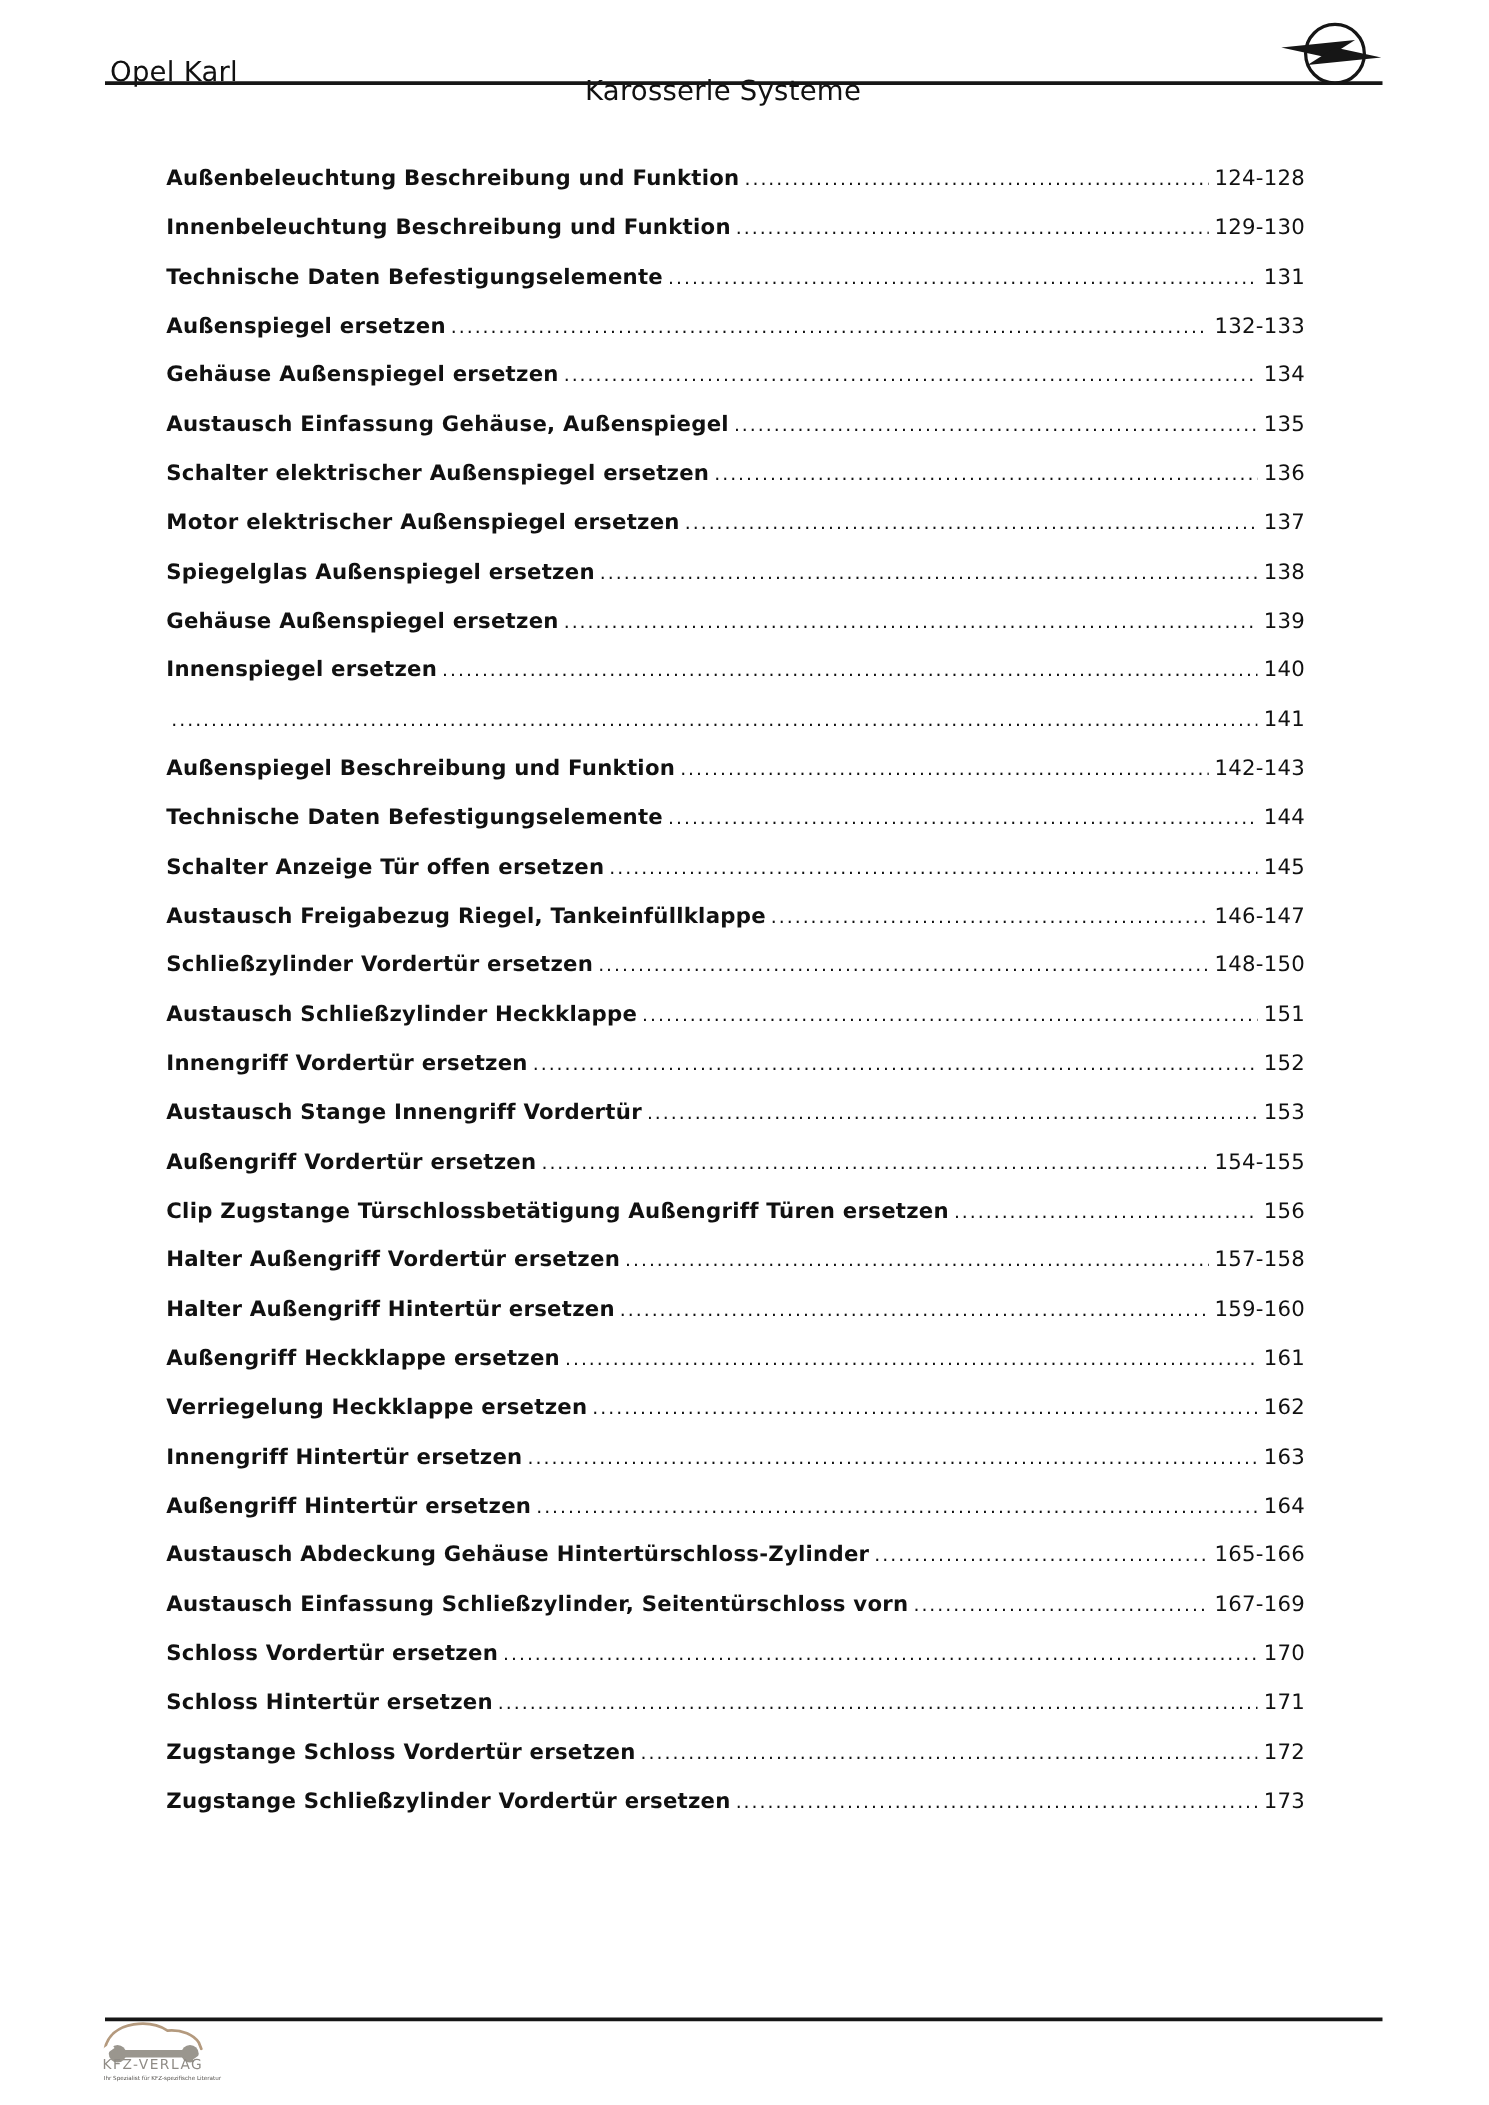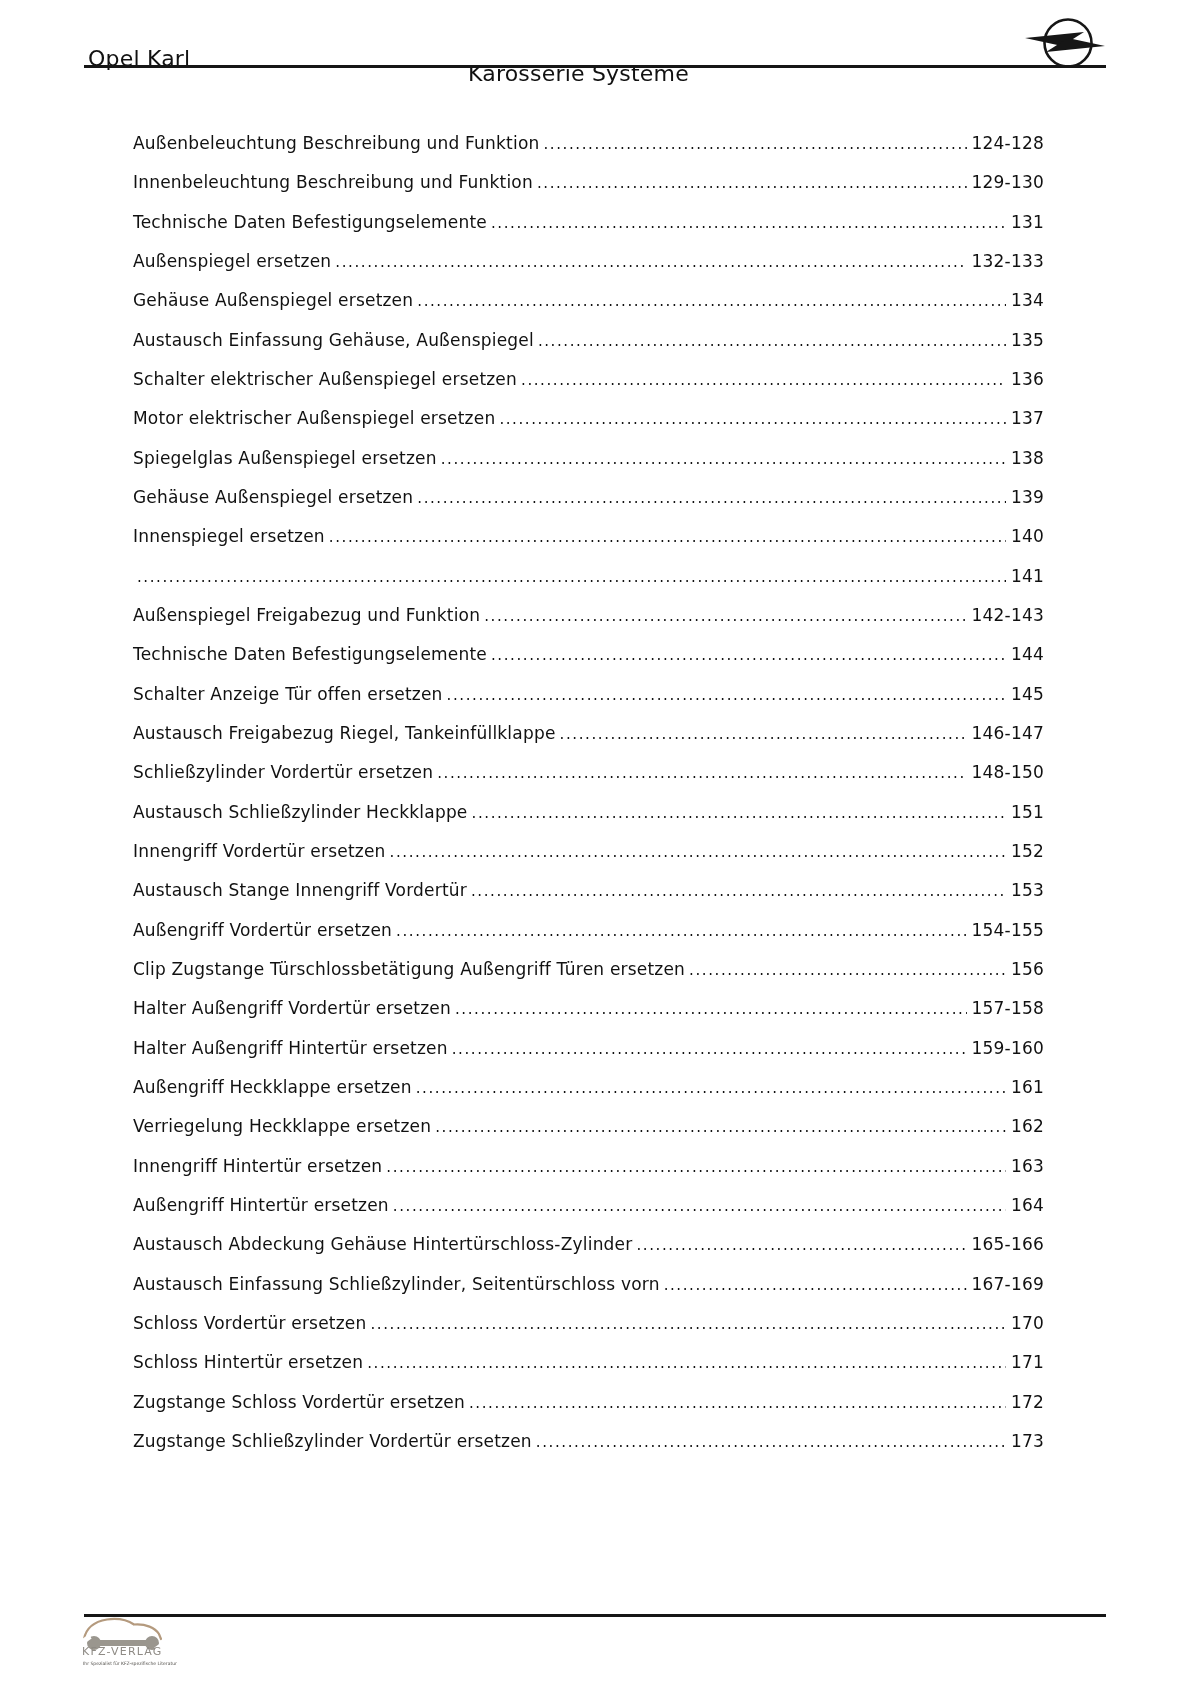--- a/index.html
+++ b/index.html
@@ -14,21 +14,21 @@
   .hdr-text { font-size:22px; letter-spacing:0.2px; white-space:nowrap; }
   #header-rule { left:84px; top:65px; width:1022px; height:3px; background:#161616; }
 
   
   #toc { left:133px; top:124px; width:911px; }
   .toc-row {
     display:flex; align-items:baseline;
     height:39.34px; padding-top:9px; box-sizing:border-box;
     font-size:17px; letter-spacing:0.2px;
   }
-  .toc-title { white-space:nowrap; }
+  .toc-title { white-space:nowrap;font-weight:bold; }
   .toc-leader {
     flex:1 1 auto; overflow:hidden; white-space:nowrap;
     margin:0 5px 0 4px; font-size:15px; letter-spacing:1.6px; color:#111;
   }
   .toc-pages { white-space:nowrap; }
 
   
   #footer-rule { left:84px; top:1614px; width:1022px; height:3px; background:#161616; }
   #kfz-wordmark { left:82px; top:1645px; font-size:11px; letter-spacing:1.2px; color:#8f8b85; white-space:nowrap; }
   #kfz-tagline  { left:83px; top:1661px; font-size:4.5px; color:#55524e; white-space:nowrap; }
@@ -114,21 +114,21 @@
     <span class="toc-leader" aria-hidden="true">............................................................................................................................................................................................................................................................................................................</span>
     <span class="toc-pages">140</span>
   </div>
 
   <div class="toc-row">
     <span class="toc-leader" aria-hidden="true">............................................................................................................................................................................................................................................................................................................</span>
     <span class="toc-pages">141</span>
   </div>
 
   <div class="toc-row">
-    <span class="toc-title">Außenspiegel Freigabezug und Funktion</span>
+    <span class="toc-title">Außenspiegel Beschreibung und Funktion</span>
     <span class="toc-leader" aria-hidden="true">............................................................................................................................................................................................................................................................................................................</span>
     <span class="toc-pages">142-143</span>
   </div>
 
   <div class="toc-row">
     <span class="toc-title">Technische Daten Befestigungselemente</span>
     <span class="toc-leader" aria-hidden="true">............................................................................................................................................................................................................................................................................................................</span>
     <span class="toc-pages">144</span>
   </div>
 

